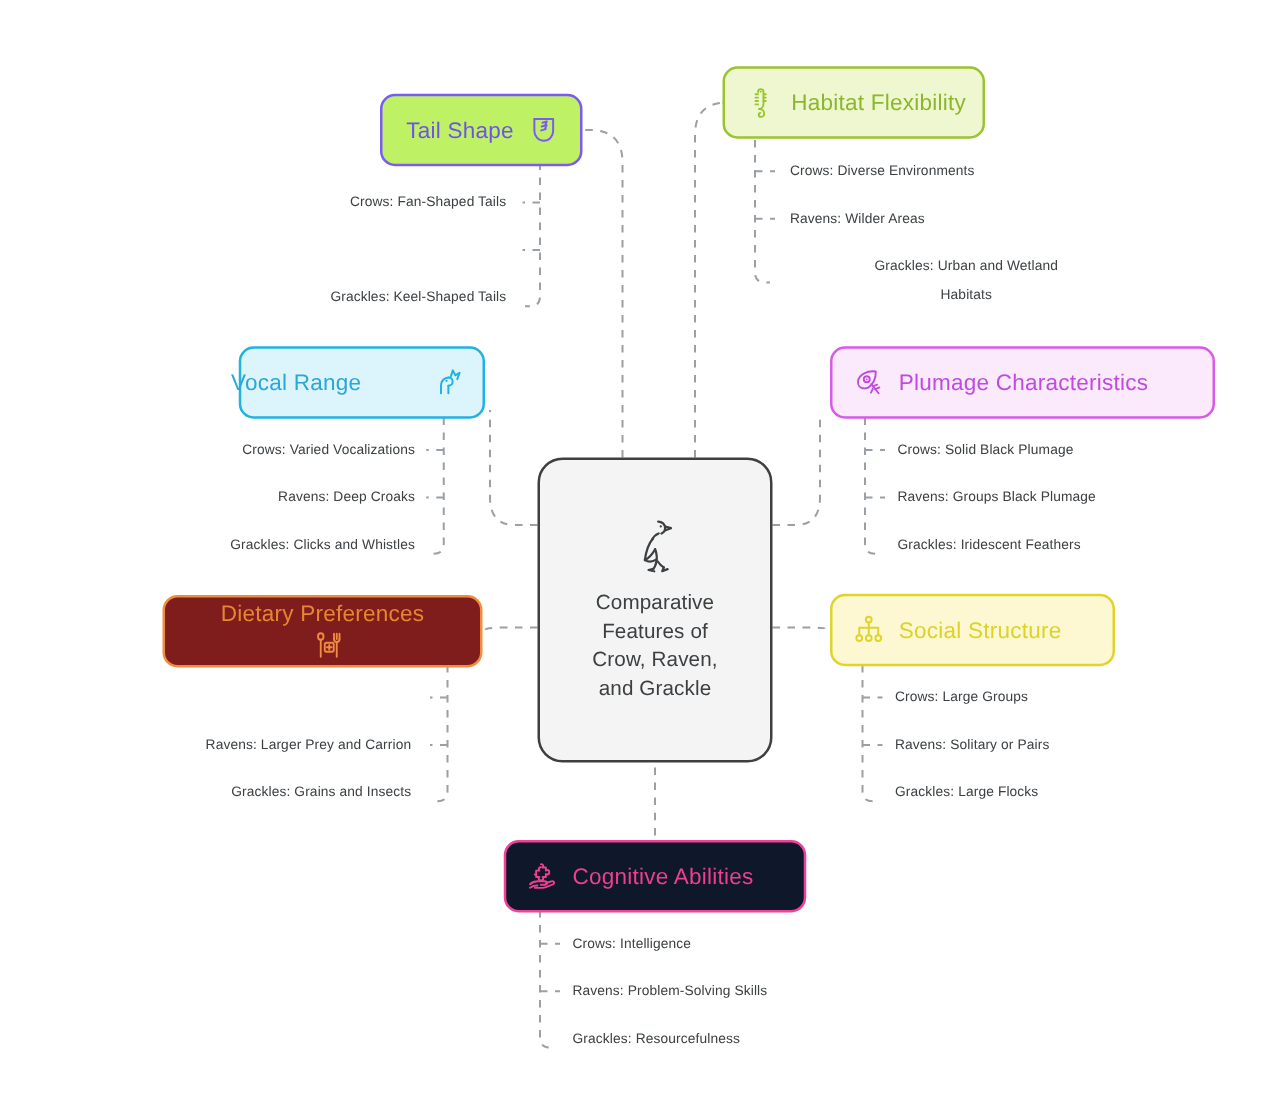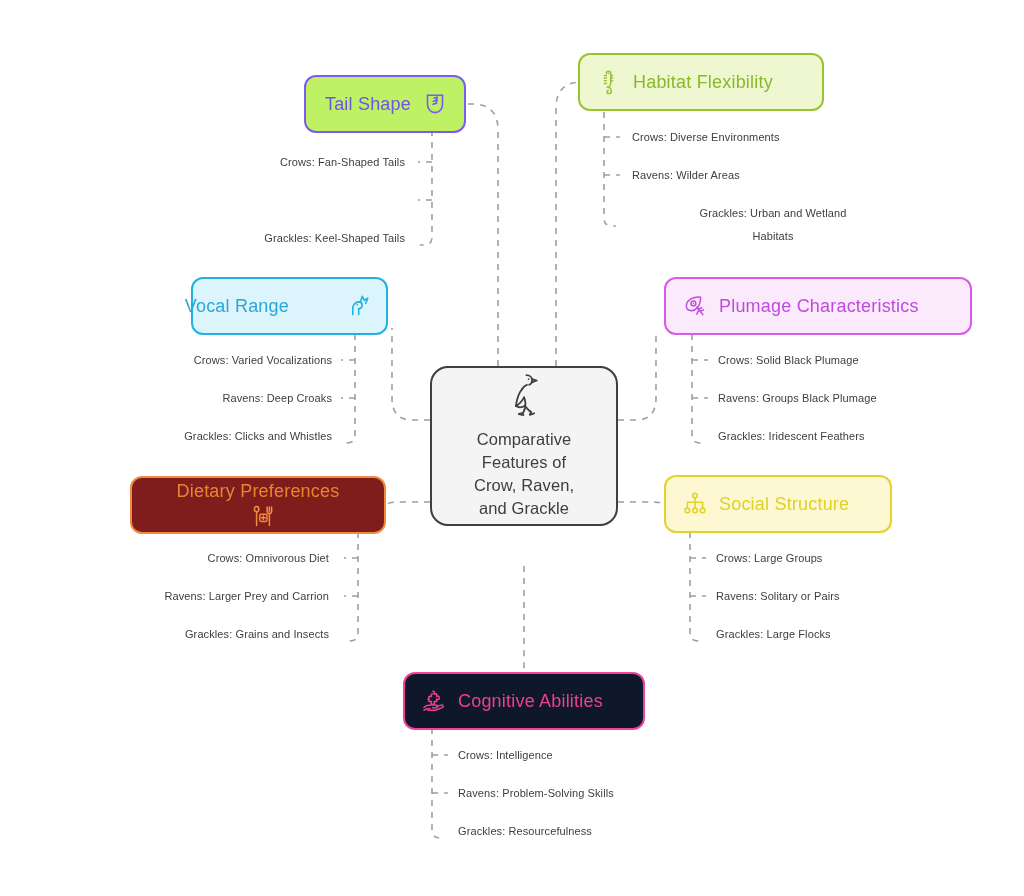--- a/index.html
+++ b/index.html
@@ -137,21 +137,21 @@
       <path d="M690,532 L690,633 Q690,641 698,641 L702,641"></path>
       <path d="M690,558 L706,558"></path>
       <path d="M690,596 L706,596"></path>
 
       <path d="M432,728 L432,830 Q432,838 440,838 L444,838"></path>
       <path d="M432,755 L448,755"></path>
       <path d="M432,793 L448,793"></path>
     </g>
   </svg>
 
-  <div class="center-node" style="left:430px; top:366px; width:188px; height:160px;">
+  <div class="center-node" style="left:430px; top:366px; width:188px; height:244px;border-radius:20px;">
     <span class="bird-icon">
       <svg width="36" height="46" viewBox="0 0 36 46" fill="none" stroke="#3c4043" stroke-width="1.8" stroke-linecap="round" stroke-linejoin="round">
         <path d="M20.5 3.2c3.2 0 5.6 2.3 5.6 5.2 0 2.1-1.2 3.6-2.9 4.4"></path>
         <path d="M26.2 7.2l4.6 1.3-4.4 1.7"></path>
         <circle cx="22.6" cy="7.1" r=".9" fill="#3c4043" stroke="none"></circle>
         <path d="M20.9 12.8c-2.6 1-4 2.6-4.9 4.6"></path>
         <path d="M16.3 16.8c-3.4 4.2-5.6 10.6-6.4 17.3 3-1.5 6-4.8 8.2-8.7"></path>
         <path d="M9.9 34.1c2.6 1.6 6.4 1.4 9.4-.6"></path>
         <path d="M18.1 25.4c1.5 3.6 1.7 7.8.6 11.6"></path>
         <path d="M18.7 37c-.4 1.6-1.1 3-2 4.1"></path>
@@ -174,21 +174,21 @@
         <path d="M5.5 4.2h15"></path>
         <path d="M12 7.2l3.4-1.1-1.2 3"></path>
         <path d="M11.3 10.2l4-1.1-1.4 3.2"></path>
         <path d="M11 13.3l3.6-1"></path>
       </svg>
     </span>
   </div>
   <div class="leaf left" style="right:619px; top:151px;">Crows: Fan-Shaped Tails</div>
   <div class="leaf left" style="right:619px; top:227px;">Grackles: Keel-Shaped Tails</div>
 
-  <div class="branch icon-left" style="left:578px; top:53px; width:246px; background:#eef7cf; border-color:#9ac42f;">
+  <div class="branch icon-left" style="left:578px; top:53px; width:210px; background:#eef7cf; border-color:#9ac42f;">
     <span class="b-icon">
       <svg width="26" height="26" viewBox="0 0 26 26" fill="none" stroke="#9ac42f" stroke-width="1.5" stroke-linecap="round" stroke-linejoin="round">
         <path d="M10.4 4.6c0-1.3 1-2.3 2.2-2.3s2.2 1 2.2 2.3v9.2c0 2.6-1.6 4.4-3.4 4.4"></path>
         <path d="M11.4 18.2c2.3 0 4 1.7 4 3.7 0 1.5-1.2 2.6-2.5 2.6-1 0-1.9-.8-1.9-1.8 0-.8.6-1.4 1.3-1.4"></path>
         <path d="M10.4 6.4h-2M10.4 9.1h-2M10.4 11.8h-2M10.4 14.5h-2"></path>
         <path d="M14.8 6.4h1.8M14.8 9.1h1.8M14.8 11.8h1.8"></path>
         <circle cx="12.6" cy="4.4" r=".8" fill="#9ac42f" stroke="none"></circle>
       </svg>
     </span>
     <span class="b-label" style="color:#8bb82b;">Habitat Flexibility</span>
@@ -237,21 +237,20 @@
         <ellipse cx="6.6" cy="5.2" rx="2.2" ry="2.6"></ellipse>
         <path d="M6.6 7.8v13.6"></path>
         <path d="M19.4 3v4.2M17.2 3v4.2M21.6 3v4.2"></path>
         <path d="M17.2 7.2c0 1.4 1 2.4 2.2 2.4s2.2-1 2.2-2.4"></path>
         <path d="M19.4 9.6v11.8"></path>
         <rect x="9.8" y="10.2" width="7.2" height="7.2" rx="1.4"></rect>
         <path d="M13.4 11.9v3.8M11.5 13.8h3.8"></path>
       </svg>
     </span>
   </div>
-  <div class="leaf left" style="right:695px; top:547px;">Crows: Omnivorous Diet</div>
   <div class="leaf left" style="right:695px; top:585px;">Ravens: Larger Prey and Carrion</div>
   <div class="leaf left" style="right:695px; top:623px;">Grackles: Grains and Insects</div>
 
   <div class="branch icon-left" style="left:664px; top:475px; width:228px; background:#fdf8d2; border-color:#e0d42c;">
     <span class="b-icon">
       <svg width="26" height="26" viewBox="0 0 26 26" fill="none" stroke="#e0d42c" stroke-width="1.6" stroke-linecap="round" stroke-linejoin="round">
         <circle cx="13" cy="4.6" r="2.3"></circle>
         <circle cx="5.4" cy="19.4" r="2.3"></circle>
         <circle cx="13" cy="19.4" r="2.3"></circle>
         <circle cx="20.6" cy="19.4" r="2.3"></circle>

